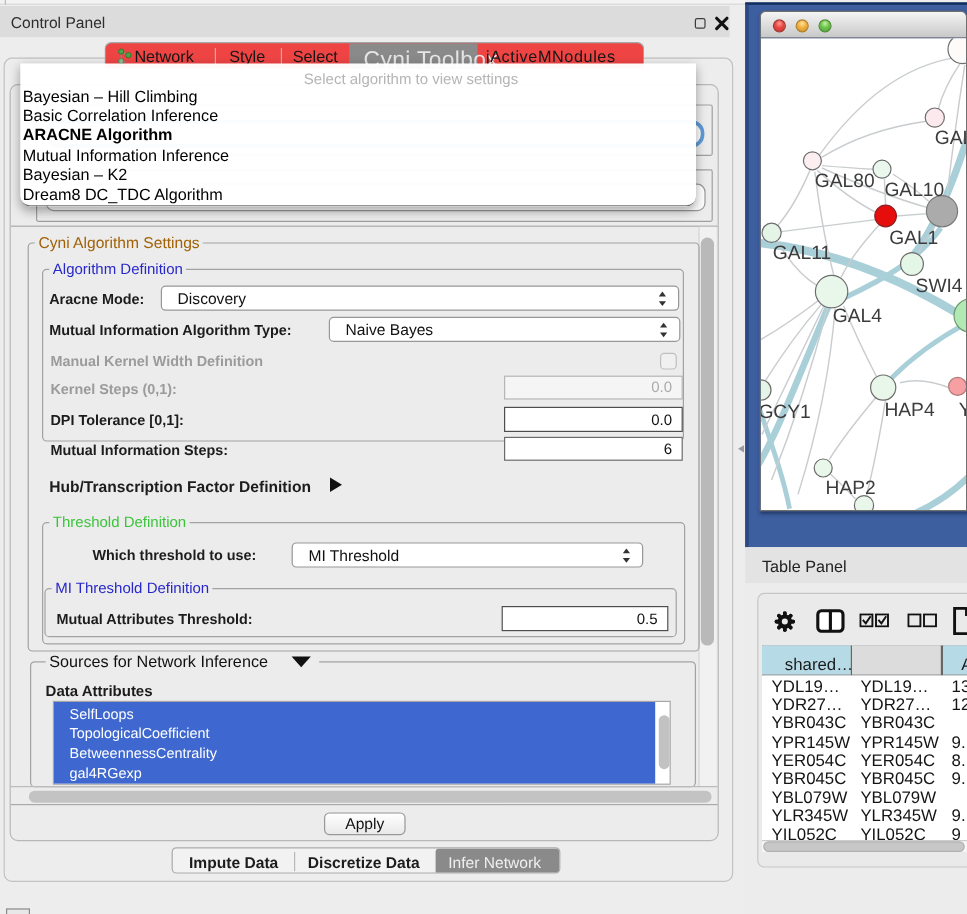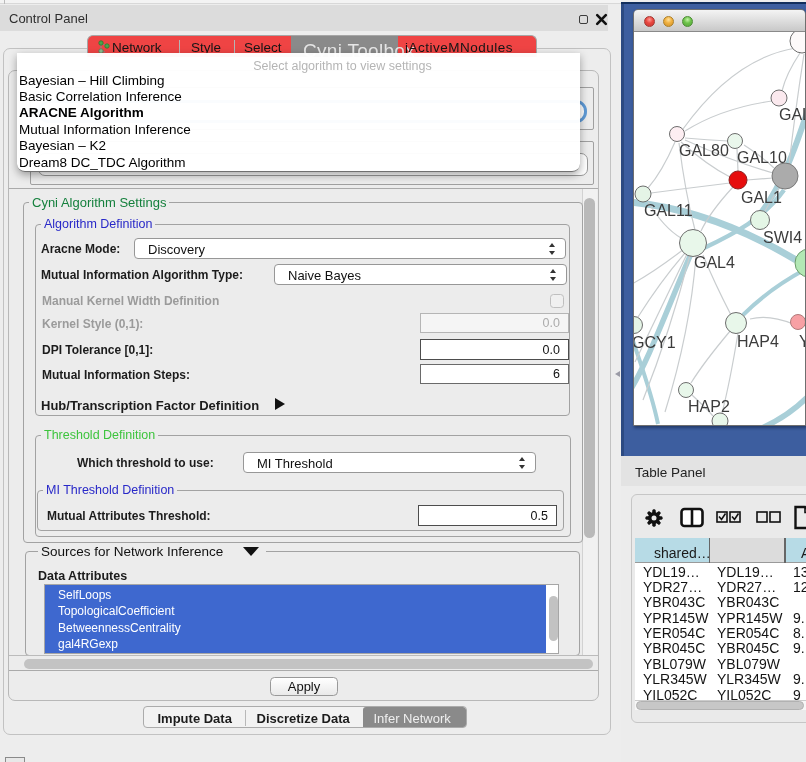--- a/index.html
+++ b/index.html
@@ -55,39 +55,39 @@
     <circle cx="4" cy="11" r="2.2" fill="#8fbb8f" stroke="#557d55" stroke-width="0.8"></circle>
   </svg>
 </div>
 
 <div class="abs" style="left:9px;top:188px;width:589px;height:1px;background:#aaa;"></div>
 
 <div class="abs" style="left:582px;top:189px;width:15px;height:466px;background:#f1f1f1;border-left:1px solid #d2d2d2;"></div>
 <div class="abs" style="left:583.5px;top:198px;width:11px;height:340px;background:#b9b9b9;border-radius:5.5px;"></div>
 
 <div class="grp" style="left:23px;top:202px;width:560px;height:341px;">
-  <div class="gt" style="font-size:13px;color:#15803d;">Cyni Algorithm Settings</div>
-</div>
-
-<div class="grp" style="left:35px;top:224px;width:535px;height:192px;">
+  <div class="gt" style="font-size:13px;color:#a16207;">Cyni Algorithm Settings</div>
+</div>
+
+<div class="grp" style="left:35px;top:224px;width:535px;height:144px;">
   <div class="gt" style="color:#2828c8;">Algorithm Definition</div>
 </div>
 <div class="lbl" style="left:41px;top:242px;">Aracne Mode:</div>
 <div class="combo" style="left:134px;top:238px;width:432px;height:21px;">
     <span class="ct">Discovery</span>
     <span class="spin"></span>
   </div>
 <div class="lbl" style="left:41px;top:268px;">Mutual Information Algorithm Type:</div>
 <div class="combo" style="left:274px;top:264px;width:293px;height:21px;">
     <span class="ct">Naive Bayes</span>
     <span class="spin"></span>
   </div>
 <div class="lbl" style="left:42px;top:294px;color:#9b9b9b;">Manual Kernel Width Definition</div>
 <div class="abs" style="left:550px;top:293.5px;width:14px;height:14px;background:#f0f0f0;border:1.5px solid #bfbfbf;border-radius:3.5px;"></div>
-<div class="lbl" style="left:42px;top:317px;color:#9b9b9b;">Kernel Style (0,1):</div>
+<div class="lbl" style="left:42px;top:317px;color:#9b9b9b;">Kernel Steps (0,1):</div>
 <div class="fld" style="left:420px;top:313px;width:149px;height:20px;background:#f5f5f5;border-color:#b5b5b5;">
     <span style="color:#ababab;">0.0</span>
   </div>
 <div class="lbl" style="left:42px;top:343px;">DPI Tolerance [0,1]:</div>
 <div class="fld" style="left:420px;top:339px;width:149px;height:21px;border-width:1.5px;border-color:#4d4d4d;">
     <span>0.0</span>
   </div>
 <div class="lbl" style="left:42px;top:368px;">Mutual Information Steps:</div>
 <div class="fld" style="left:420px;top:364px;width:149px;height:20px;">
     <span>6</span>

